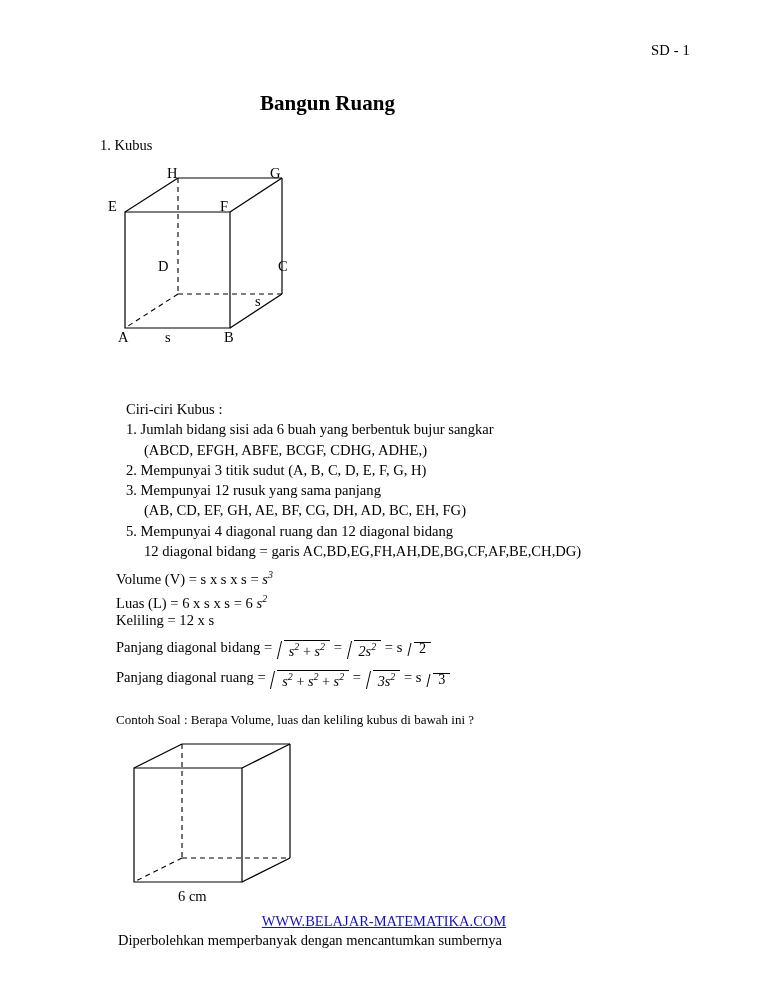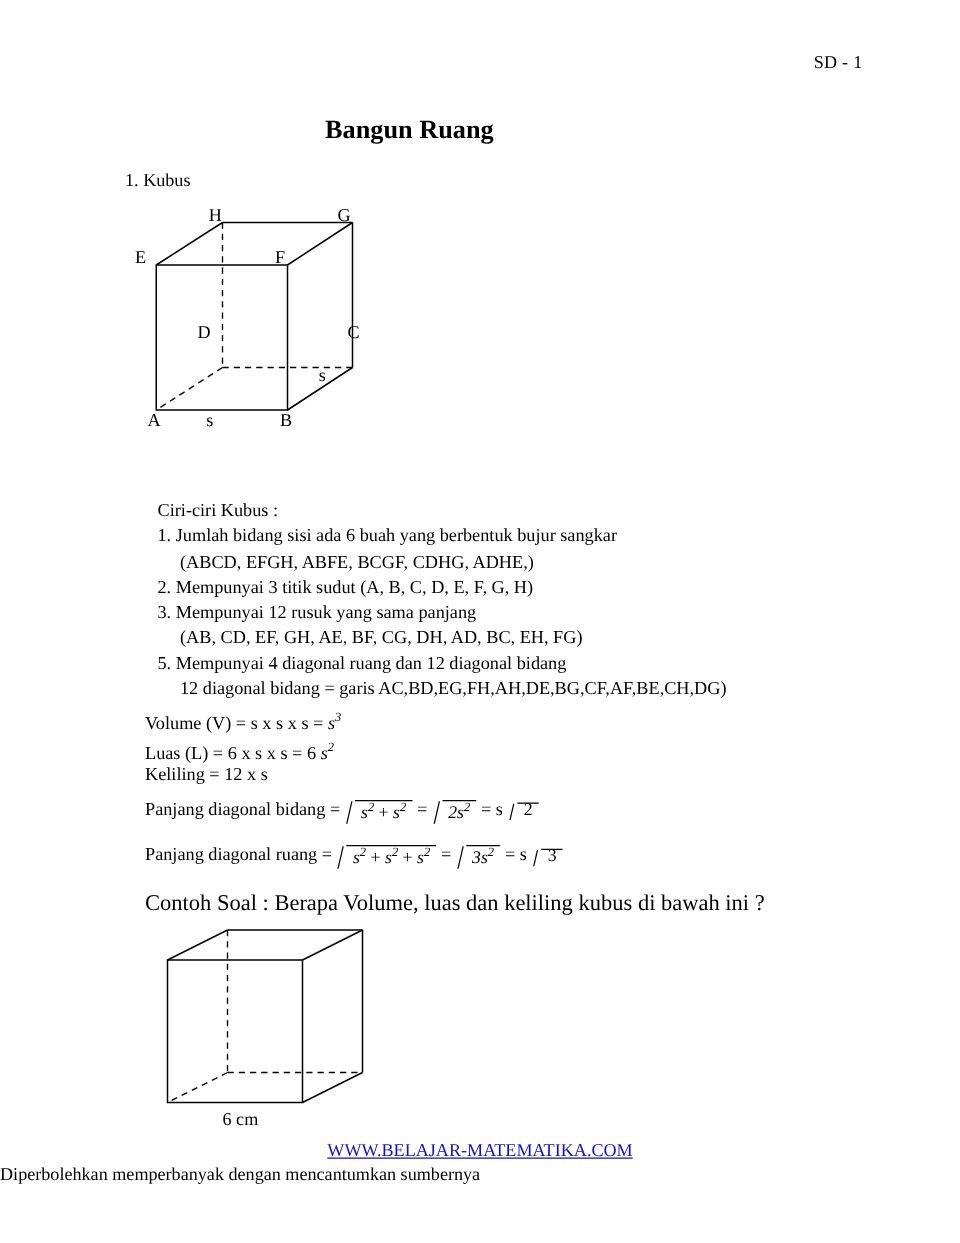--- a/index.html
+++ b/index.html
@@ -81,21 +81,21 @@
   #formulas {
     position: absolute;
     left: 116px;
     top: 566px;
     font-size: 14.6px;
     line-height: 17px;
   }
   #formulas .row { white-space: nowrap; }
   #formulas .r1 { margin-bottom: 2px; }
   #formulas .r4 { margin-top: 8px; }
-  #formulas .r5 { margin-top: 14px; }
+  #formulas .r5 { margin-top: 8px; }
 
   sup.exp {
     font-size: 10px;
     vertical-align: super;
     font-style: italic;
   }
   .ital { font-style: italic; }
 
   .sqrt {
     display: inline-block;
@@ -125,21 +125,21 @@
   .sqrt .inner {
     display: inline-block;
     padding: 1px 2px 0 2px;
     font-size: 14.2px;
   }
 
   #contoh {
     position: absolute;
     left: 116px;
     top: 712px;
-    font-size: 18px;
+    font-size: 13px;
   }
   .fig2-caption {
     position: absolute;
     left: 178px;
     top: 888px;
     font-size: 14.5px;
   }
 
   .footer-link {
     position: absolute;
@@ -149,21 +149,21 @@
     text-align: center;
     font-size: 14.5px;
     color: #1111cc;
     text-decoration: underline;
   }
   .footer-note {
     position: absolute;
     top: 932px;
     left: 0;
     width: 620px;
-    text-align: left;
+    text-align: center;
     font-size: 14.5px;
   }
 </style>
 </head>
 <body>
 
 <div class="page">
 
   <div class="header-right">SD - 1</div>
 

